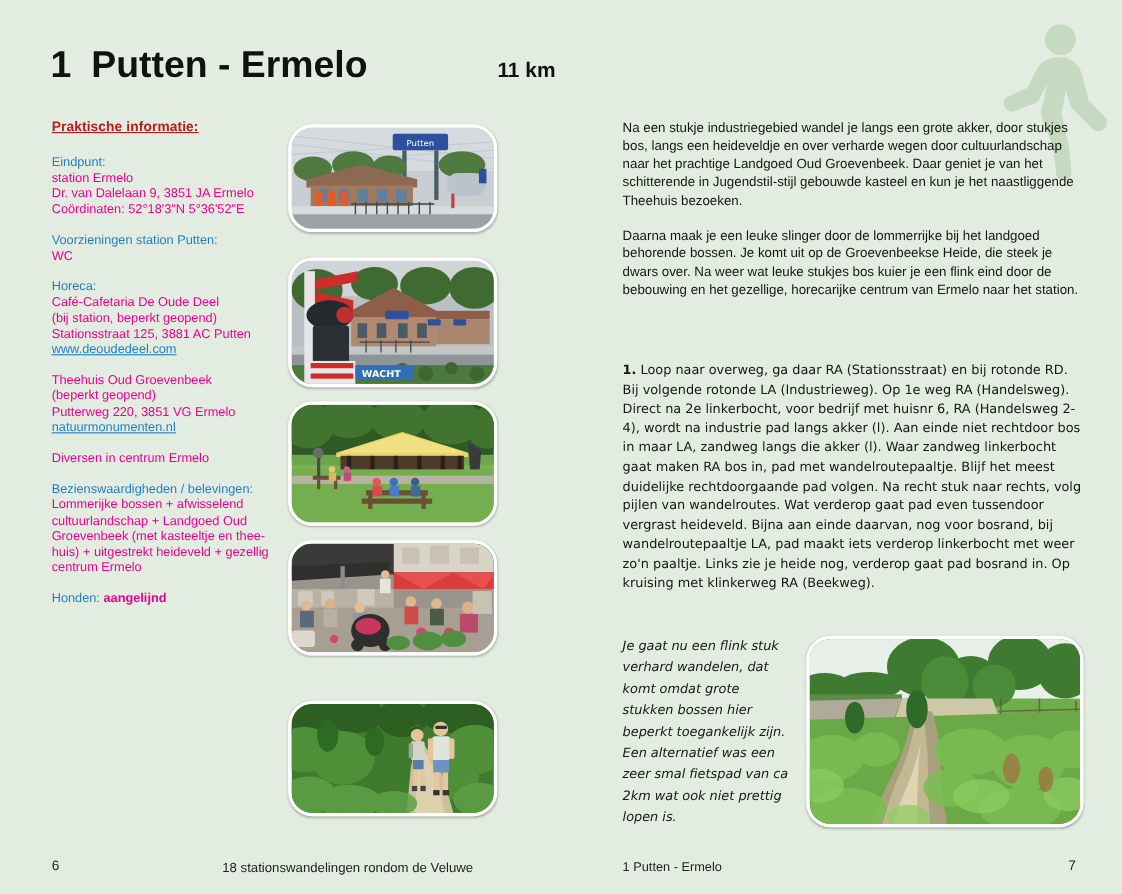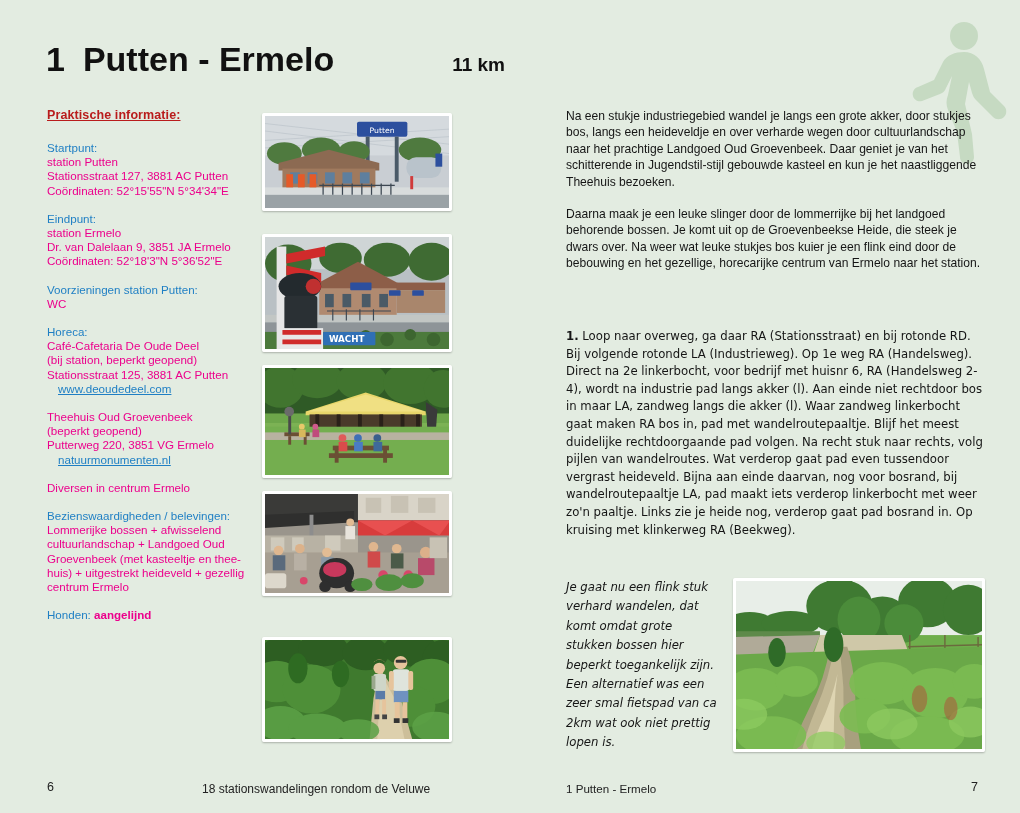--- a/index.html
+++ b/index.html
@@ -94,35 +94,34 @@
     font-size: 11.6px;
     color: #ec008c;
     line-height: 14.2px;
   }
   .info-link {
     font-size: 11.6px;
     color: #1f7fc4;
     line-height: 14.2px;
     text-decoration: underline;
     display: block;
-    margin-left: 11px;
   }
   .inline-label {
     color: #1f7fc4;
   }
   .inline-value {
     color: #ec008c;
     font-weight: bold;
   }
 
   
   .photo {
     position: absolute;
     border: 3px solid #ffffff;
-    border-radius: 2px;
+    border-radius: 22px;
     box-sizing: border-box;
     overflow: hidden;
     box-shadow: 0 1px 2px rgba(0,0,0,.25);
     z-index: 2;
   }
   .photo > svg { display: block; width: 100%; height: 100%; }
 
   .photo-station-putten  { left: 262px; top: 113px; width: 190px; height: 98px; }
   .photo-station-ermelo  { left: 262px; top: 234px; width: 190px; height: 118px; }
   .photo-pavilion        { left: 262px; top: 365px; width: 190px; height: 113px; }
@@ -225,26 +224,20 @@
 
   <div class="header">
     <span class="route-number">1</span>
     <span class="route-title">Putten - Ermelo</span>
     <span class="route-distance">11 km</span>
   </div>
 
   <div class="info-col">
     <div class="info-heading-main">Praktische informatie:</div>
 
-    <div class="info-block">
-      <div class="info-label">Startpunt:</div>
-      <div class="info-value">station Putten</div>
-      <div class="info-value">Stationsstraat 127, 3881 AC Putten</div>
-      <div class="info-value">Coördinaten: 52°15'55"N 5°34'34"E</div>
-    </div>
 
     <div class="info-block">
       <div class="info-label">Eindpunt:</div>
       <div class="info-value">station Ermelo</div>
       <div class="info-value">Dr. van Dalelaan 9, 3851 JA Ermelo</div>
       <div class="info-value">Coördinaten: 52°18'3"N 5°36'52"E</div>
     </div>
 
     <div class="info-block">
       <div class="info-label">Voorzieningen station Putten:</div>

